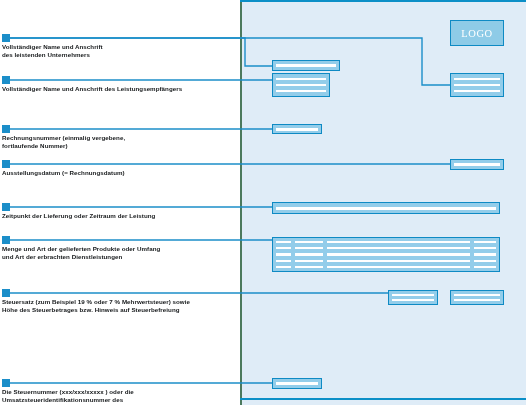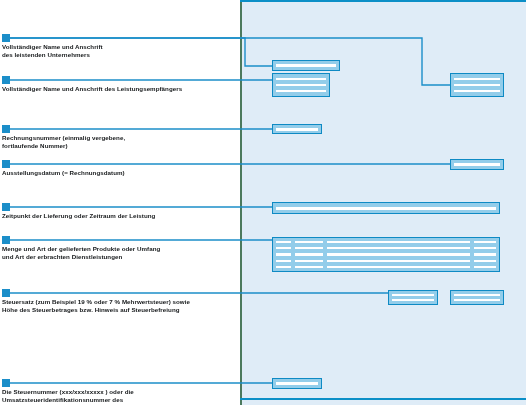--- a/index.html
+++ b/index.html
@@ -80,20 +80,23 @@
 </style>
 </head>
 <body>
 
 <div id="stage">
 
   <div id="doc-panel"></div>
   <div class="panel-rule" id="panel-rule-top"></div>
   <div class="panel-rule" id="panel-rule-bottom"></div>
 
+  <div id="logo-box">
+    <span>LOGO</span>
+  </div>
 
   <div class="fld thin" style="left:272px;top:60px;width:68px;height:11px;">
     <div class="bar"></div>
   </div>
 
   <div class="fld" style="left:272px;top:73px;width:58px;height:24px;">
     <div class="bar"></div>
     <div class="bar"></div>
     <div class="bar"></div>
   </div>

